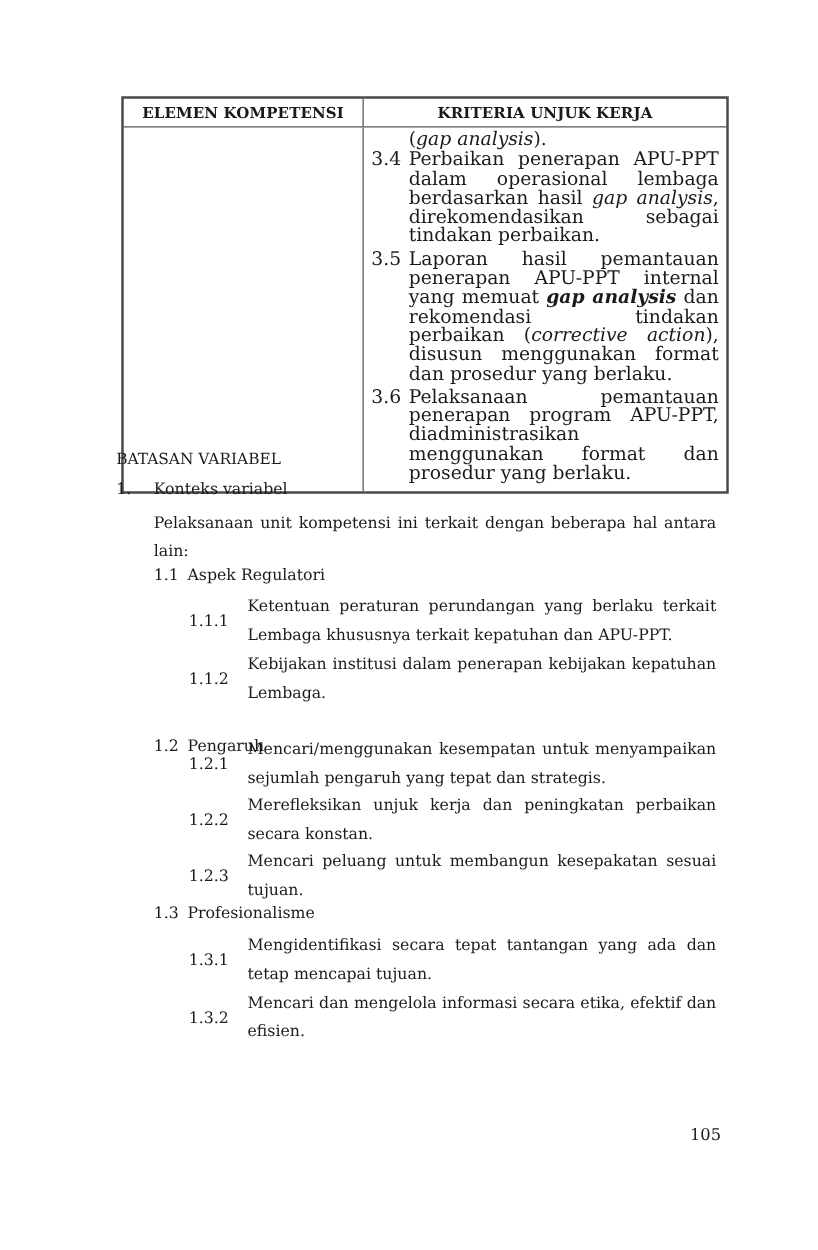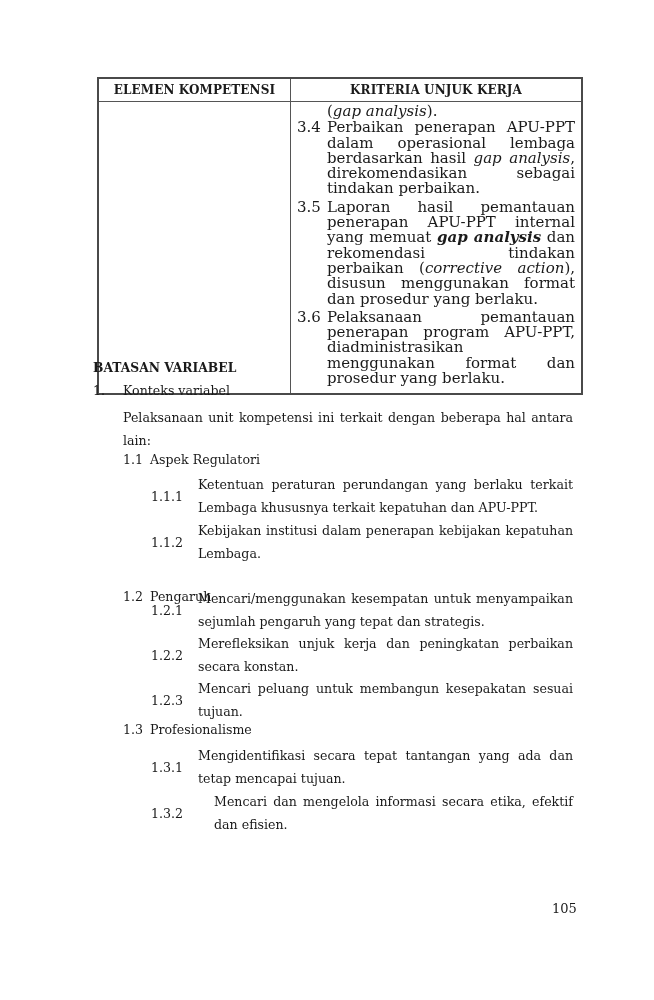--- a/index.html
+++ b/index.html
@@ -28,21 +28,21 @@
     .kuk-table .body .c1 { min-height: 240px; }
     .kuk-table .body .c2 { padding: 2px 6px 4px 6px; box-sizing: border-box; }
 
     .cell-text { font-size: 15px; line-height: 15.3px; }
     .cont { padding-left: 30px; }
     .kuk-item { display: flex; margin-top: 1px; margin-bottom: 3px; }
     .kuk-item .num { width: 30px; flex: 0 0 30px; }
     .kuk-item .txt { flex: 1; text-align: justify; text-align-last: left; }
     .it { font-style: italic; }
     .bi { font-style: italic; font-weight: bold; }
-    .section-title { position: absolute; left: 93px; top: 360px; font-weight: bold; font-size: 12.3px; }
+    .section-title { position: absolute; left: 93px; top: 360px; font-weight: normal; font-size: 12.3px; }
     .l1 { position: absolute; left: 93px; top: 383px; }
     .l1 .n { position: absolute; left: 0; width: 28px; font-size: 12.6px; }
     .l1 .t { position: absolute; left: 30px; font-size: 12.6px; white-space: nowrap; }
     .para { position: absolute; left: 123px; top: 406px; width: 450px; font-size: 12.6px; line-height: 23px; text-align: justify; }
     .sub { position: absolute; left: 123px; font-size: 12.6px; white-space: nowrap; }
     .sub .n { display: inline-block; width: 27px; }
     .subsub { position: absolute; left: 151px; width: 422px; font-size: 12.6px; line-height: 23px; display: flex; align-items: center; }
     .subsub .n { width: 47px; flex: 0 0 47px; }
     .subsub .t { flex: 1; text-align: justify; text-align-last: left; }
 
@@ -108,20 +108,20 @@
       </div>
       <div class="subsub" style="top: 677px;">
         <div class="n">1.2.3</div>
         <div class="t">Mencari peluang untuk membangun kesepakatan sesuai tujuan.</div>
       </div>
       <div class="sub" style="top: 722px;"><span class="n">1.3</span><span>Profesionalisme</span></div>
       <div class="subsub" style="top: 744px;">
         <div class="n">1.3.1</div>
         <div class="t">Mengidentifikasi secara tepat tantangan yang ada dan tetap mencapai tujuan.</div>
       </div>
-      <div class="subsub" style="top: 790px; gap: 16px;">
+      <div class="subsub" style="top: 790px;">
         <div class="n">1.3.2</div>
         <div class="t">Mencari dan mengelola informasi secara etika, efektif dan efisien.</div>
       </div>
     </div>
 
   <div class="page-number">105</div>
 </div>
 
 </body></html>

